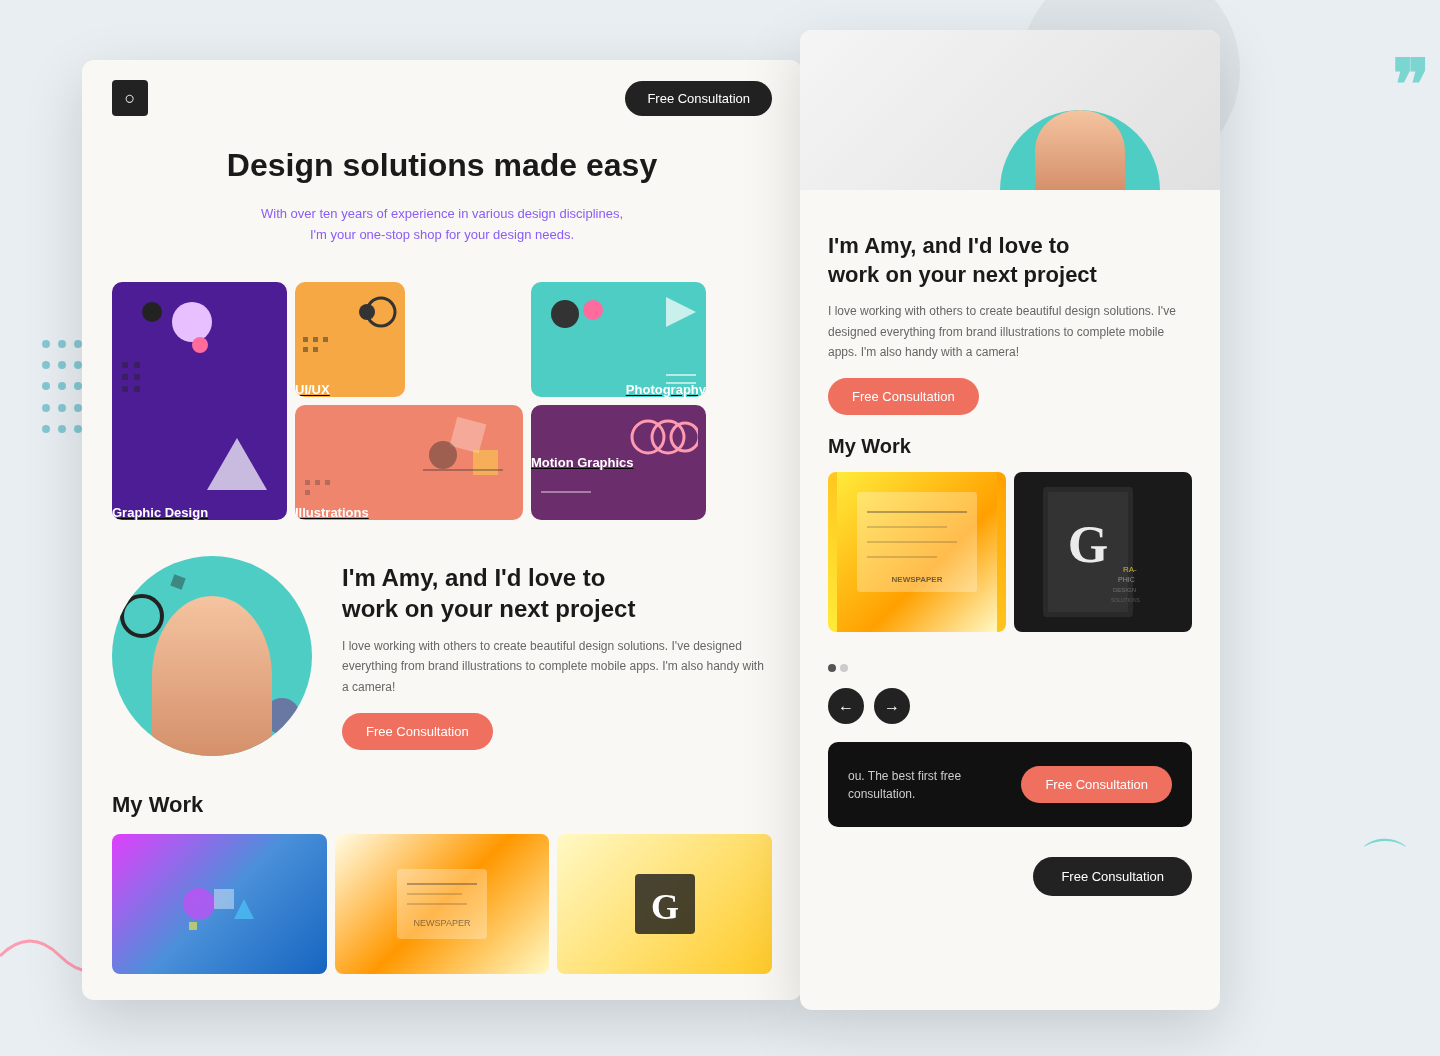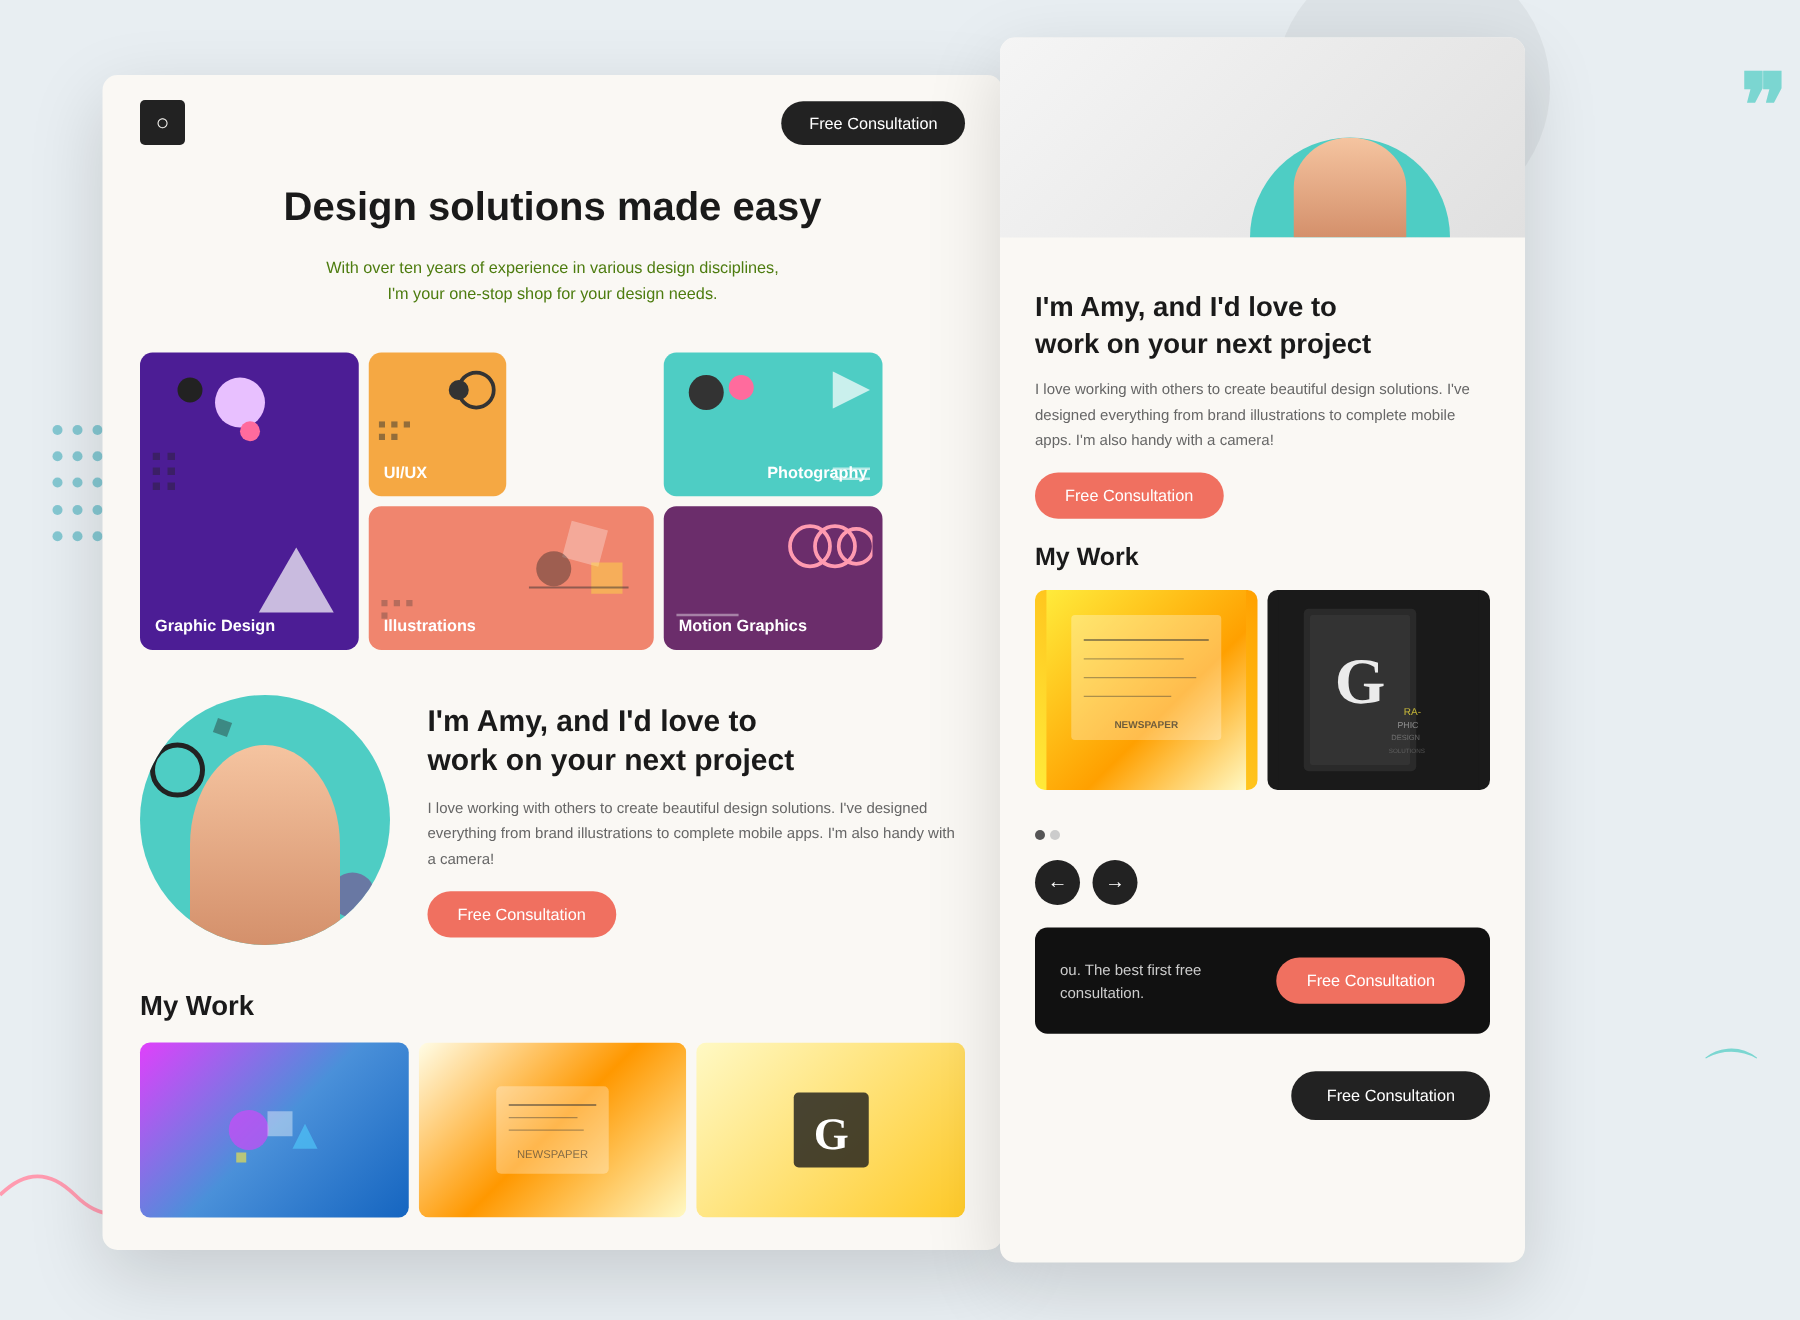--- a/index.html
+++ b/index.html
@@ -112,43 +112,43 @@
     }
     .hero-title {
       font-size: 32px;
       font-weight: 700;
       color: #1a1a1a;
       margin-bottom: 20px;
       line-height: 1.2;
     }
     .hero-subtitle {
       font-size: 13px;
-      color: #4d7c0f;
+      color: #8b5cf6;
       line-height: 1.6;
       max-width: 380px;
       margin: 0 auto;
     }
 
     
     .services-grid {
       display: grid;
       grid-template-columns: 175px 110px 110px 175px;
       grid-template-rows: 115px 115px;
       gap: 8px;
       padding: 16px 30px;
       margin: 0 auto;
     }
     .service-card {
       border-radius: 10px;
       display: flex;
       align-items: flex-end;
-      padding: 12px;
       position: relative;
       overflow: hidden;
       cursor: pointer;
+      text-decoration: underline;
     }
     .service-card.graphic-design {
       background: #4c1d95;
       grid-row: 1 / 3;
       grid-column: 1 / 2;
     }
     .service-card.ui-ux {
       background: #f5a843;
       grid-row: 1 / 2;
       grid-column: 2 / 3;
@@ -166,20 +166,21 @@
     }
     .service-card.illustrations {
       background: #f0856e;
       grid-row: 2 / 3;
       grid-column: 2 / 4;
     }
     .service-card.motion-graphics {
       background: #6b2d6b;
       grid-row: 2 / 3;
       grid-column: 4 / 5;
+      align-items: center;
     }
     .service-label {
       color: #fff;
       font-size: 13px;
       font-weight: 600;
       z-index: 2;
       position: relative;
     }
     
     .shape-circle {

